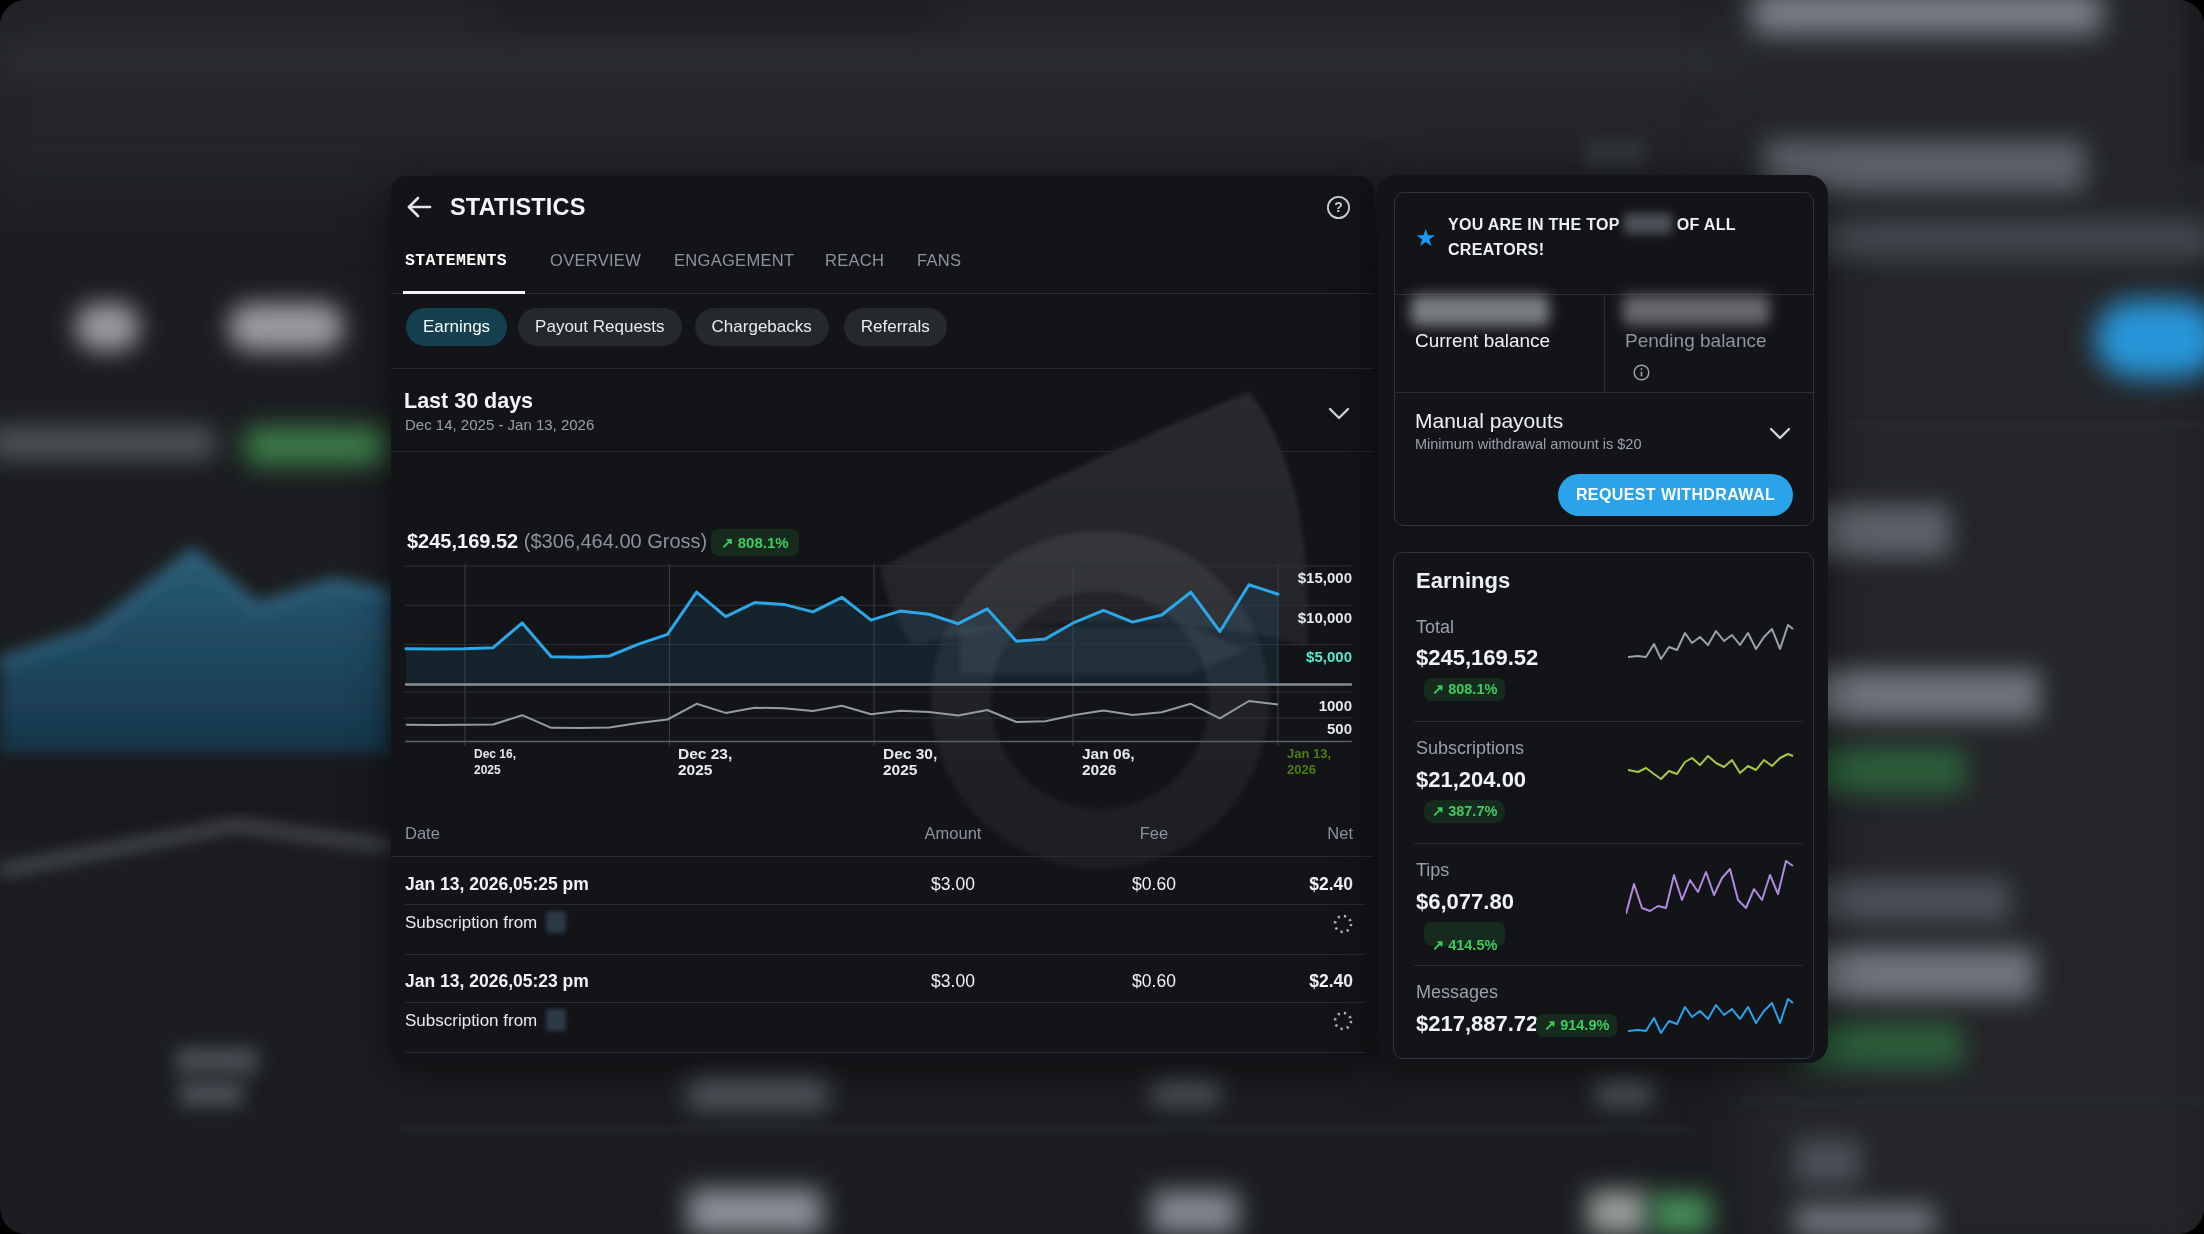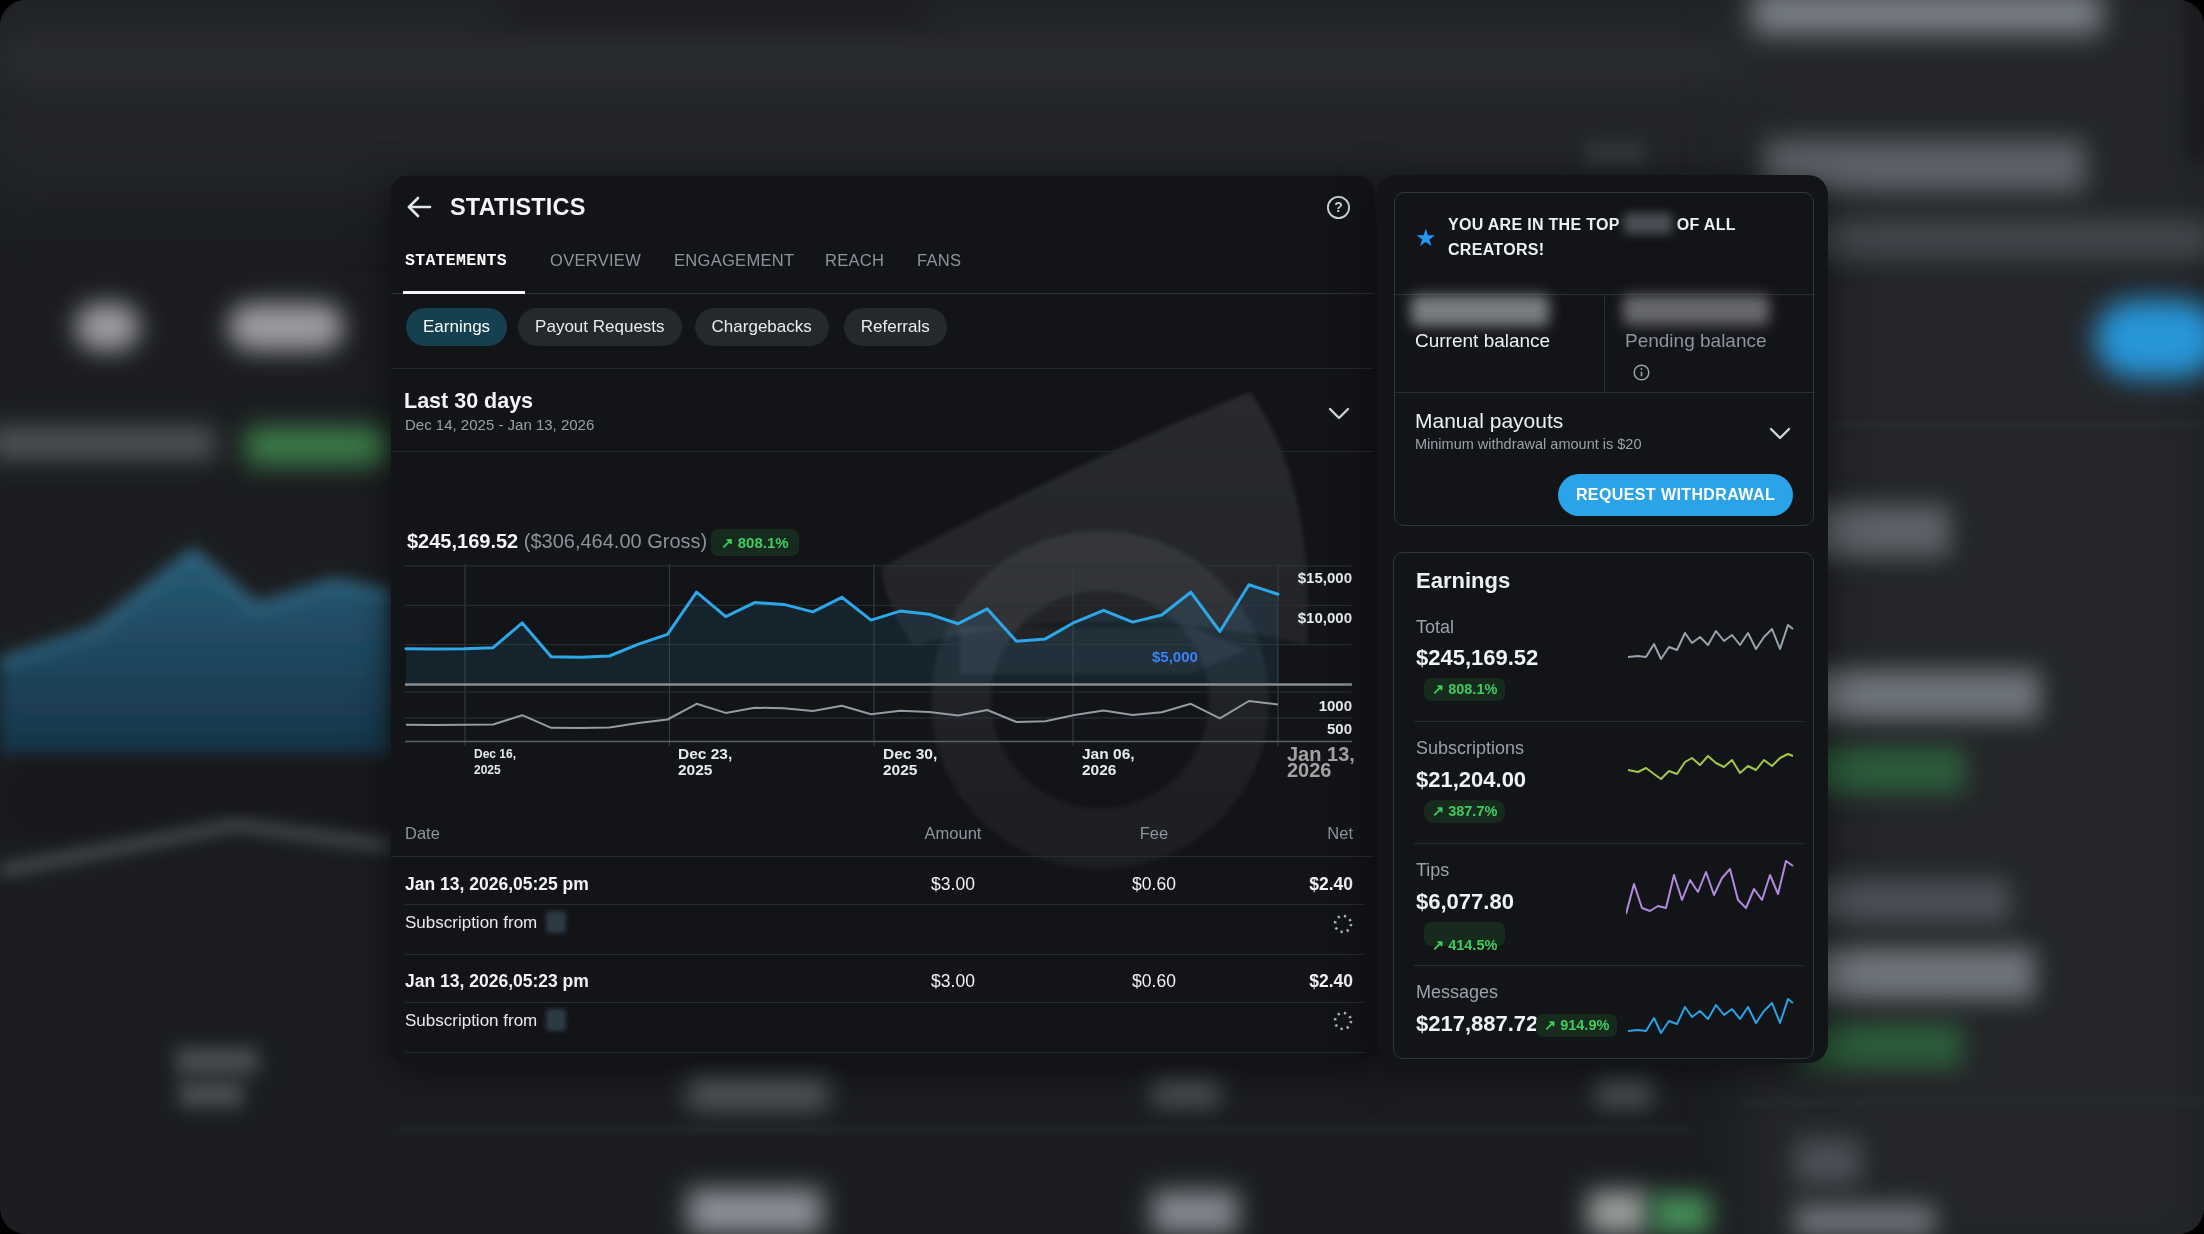--- a/index.html
+++ b/index.html
@@ -161,28 +161,28 @@
       <polyline points="3,3 12,12 21,3" fill="none" stroke="#cfd4da" stroke-width="2.4" stroke-linecap="round" stroke-linejoin="round"></polyline>
     </svg>
     <div class="abs" style="left:0;top:275px;width:983px;height:1px;background:#26292d;"></div>
 
 
     <div class="abs" style="left:16px;top:354px;font-size:20px;font-weight:700;color:#f3f5f7;">$245,169.52 <span style="font-weight:400;color:#8b929b;">($306,464.00 Gross)</span></div>
     <div class="abs badge" style="left:320px;top:353px;height:27px;line-height:27px;padding:0 10px;font-size:15px;">↗ 808.1%</div>
 
     <div class="abs" style="left:761px;top:393px;width:200px;text-align:right;font-size:15px;font-weight:700;color:#e6e9ed;">$15,000</div>
     <div class="abs" style="left:761px;top:432.5px;width:200px;text-align:right;font-size:15px;font-weight:700;color:#e6e9ed;">$10,000</div>
-    <div class="abs" style="left:761px;top:472px;width:200px;font-size:15px;font-weight:700;color:#3b82f6;">$5,000</div>
+    <div class="abs" style="left:761px;top:472px;width:200px;text-align:right;font-size:15px;font-weight:700;color:#5eead4;">$5,000</div>
     <div class="abs" style="left:761px;top:520.5px;width:200px;text-align:right;font-size:15px;font-weight:700;color:#e6e9ed;">1000</div>
     <div class="abs" style="left:761px;top:544px;width:200px;text-align:right;font-size:15px;font-weight:700;color:#e6e9ed;">500</div>
     <div class="abs" style="left:83px;top:570px;font-size:12px;font-weight:700;color:#e6e9ed;line-height:16px;">Dec 16,<br>2025</div>
     <div class="abs" style="left:287px;top:570px;font-size:15.5px;font-weight:700;color:#e6e9ed;line-height:16px;">Dec 23,<br>2025</div>
     <div class="abs" style="left:492px;top:570px;font-size:15.5px;font-weight:700;color:#e6e9ed;line-height:16px;">Dec 30,<br>2025</div>
     <div class="abs" style="left:691px;top:570px;font-size:15.5px;font-weight:700;color:#e6e9ed;line-height:16px;">Jan 06,<br>2026</div>
-    <div class="abs" style="left:896px;top:570px;font-size:20px;font-weight:700;color:#a3a3a3;line-height:16px;">Jan 13,<br>2026</div>
+    <div class="abs" style="left:896px;top:570px;font-size:13px;font-weight:700;color:#4d7c0f;line-height:16px;">Jan 13,<br>2026</div>
 
     <div class="abs" style="left:14px;top:648px;font-size:16.5px;color:#8d949d;">Date</div>
     <div class="abs" style="left:462px;top:648px;width:200px;text-align:center;font-size:16.5px;color:#8d949d;">Amount</div>
     <div class="abs" style="left:663px;top:648px;width:200px;text-align:center;font-size:16.5px;color:#8d949d;">Fee</div>
     <div class="abs" style="left:762px;top:648px;width:200px;text-align:right;font-size:16.5px;color:#8d949d;">Net</div>
     <div class="abs" style="left:0;top:680px;width:983px;height:1px;background:#282c30;"></div>
     <div class="abs" style="left:14px;top:698px;font-size:17.5px;font-weight:700;color:#f0f2f4;">Jan 13, 2026,05:25 pm</div>
     <div class="abs" style="left:462px;top:698px;width:200px;text-align:center;font-size:17.5px;color:#f0f2f4;">$3.00</div>
     <div class="abs" style="left:663px;top:698px;width:200px;text-align:center;font-size:17.5px;color:#f0f2f4;">$0.60</div>
     <div class="abs" style="left:762px;top:698px;width:200px;text-align:right;font-size:17.5px;font-weight:700;color:#f0f2f4;">$2.40</div>

